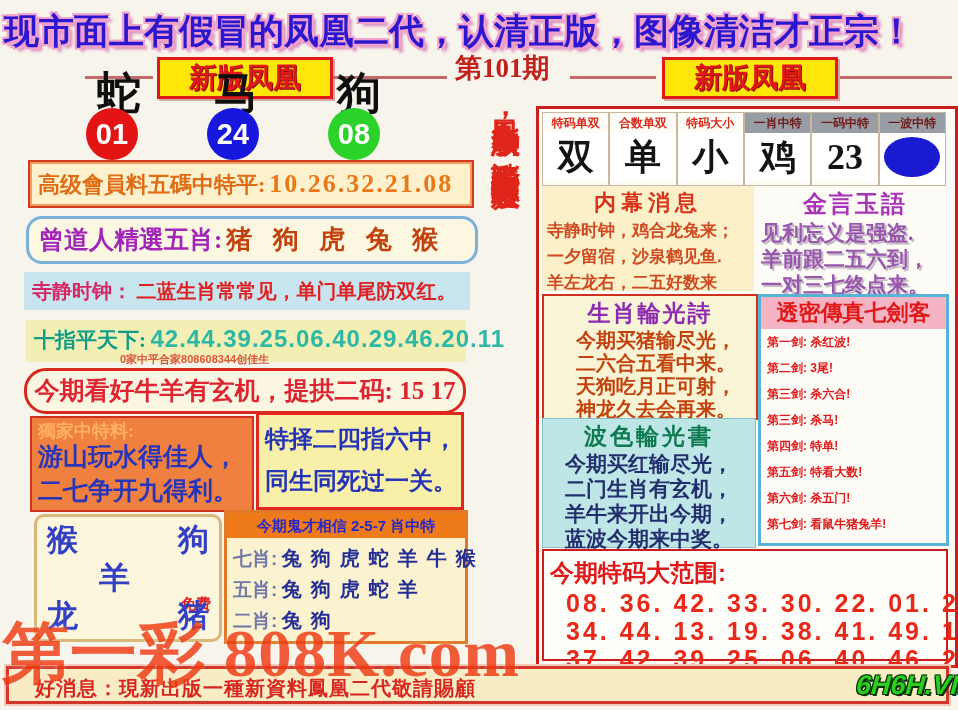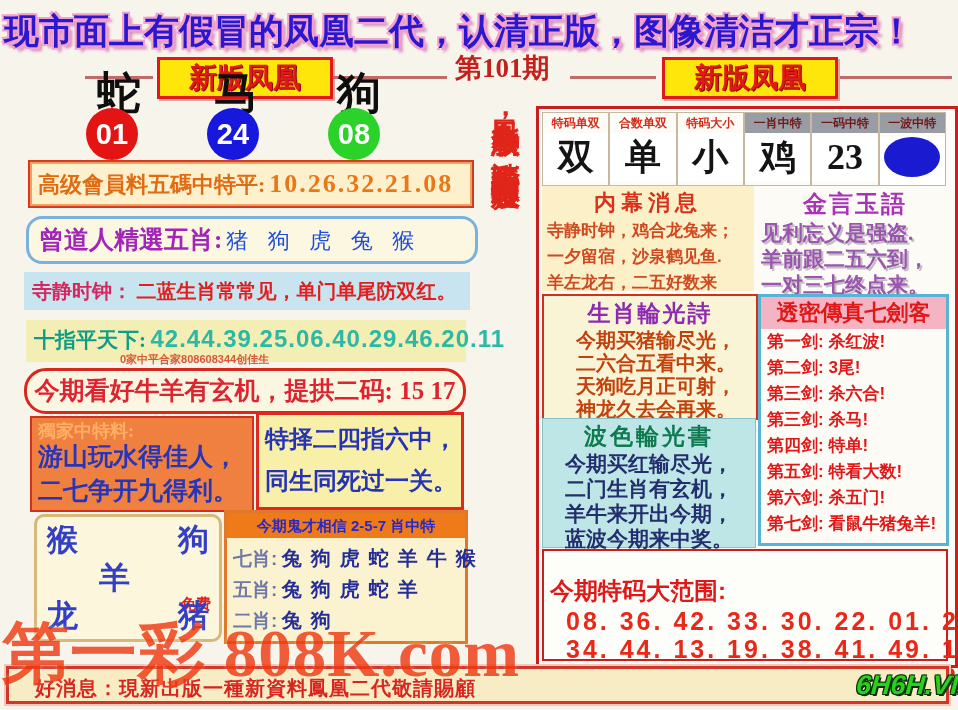--- a/index.html
+++ b/index.html
@@ -23,21 +23,21 @@
   .c-red{background:#e51414;} .c-blue{background:#1717dd;} .c-green{background:#2ad22a;}
 
   .box1{left:28px;top:160px;width:434px;height:44px;background:#fdf0cc;border:2px solid #d43a1e;
     box-shadow:inset 0 0 0 2px #f0a060;line-height:44px;padding-left:8px;white-space:nowrap;}
   .box1 .lbl{color:#df6b12;font-weight:bold;font-size:22px;}
   .box1 .val{color:#e87818;font-weight:bold;font-size:26px;letter-spacing:2px;}
 
   .box2{left:26px;top:216px;width:436px;height:42px;background:#fcf7e0;border:3px solid #7ab2dc;
     border-radius:16px;line-height:42px;padding-left:10px;white-space:nowrap;}
   .box2 .lbl{color:#a224b8;font-weight:bold;font-size:25px;}
-  .box2 .val{color:#1d4ed8;font-weight:normal;font-size:22px;letter-spacing:7px;}
+  .box2 .val{color:#c2410c;font-weight:bold;font-size:26px;letter-spacing:7px;}
 
   .box3{left:24px;top:272px;width:438px;height:38px;background:#c8e4ef;line-height:38px;padding-left:8px;white-space:nowrap;}
   .box3 .lbl{color:#d42660;font-weight:bold;font-size:20px;}
   .box3 .val{color:#e02020;font-weight:bold;font-size:20px;}
 
   .box4{left:26px;top:320px;width:432px;height:42px;background:#f3efb4;line-height:38px;padding-left:8px;white-space:nowrap;}
   .box4 .lbl{color:#0e9c86;font-weight:bold;font-size:21px;}
   .box4 .val{color:#2cb8a4;font-weight:bold;font-size:24px;letter-spacing:1px;}
   .wmline{left:120px;top:352px;font-size:11px;color:#d43c28;opacity:.85;filter:blur(.4px);font-weight:bold;}
 
@@ -85,24 +85,24 @@
   .poem1{position:absolute;left:3px;top:185px;width:212px;height:122px;background:#faf4d6;border:2px solid #d03020;}
   .poem1 .ttl{color:#8d2bb0;font-weight:bold;font-size:23px;letter-spacing:2px;text-align:center;margin-top:2px;}
   .poem1 .ln{color:#c2410c;font-weight:bold;font-size:20px;line-height:23px;text-align:center;white-space:nowrap;padding-left:12px;}
 
   .poem2{position:absolute;left:3px;top:309px;width:212px;height:128px;background:#bfe6e6;border:1px solid #88c0c8;}
   .poem2 .ttl{color:#0e7a50;font-weight:bold;font-size:23px;letter-spacing:3px;text-align:center;margin-top:2px;}
   .poem2 .ln{color:#232e6e;font-weight:bold;font-size:21px;line-height:25px;text-align:center;white-space:nowrap;}
 
   .swords{position:absolute;left:219px;top:185px;width:191px;height:252px;border:3px solid #58b4d4;background:#fdfbf6;box-sizing:border-box;}
   .swords .hdr{height:32px;background:#f4b4c4;color:#e01818;font-weight:bold;font-size:22px;text-align:center;line-height:32px;white-space:nowrap;}
-  .swords .ln{color:#e01818;font-weight:bold;font-size:17px;line-height:26px;padding-left:6px;white-space:nowrap;}
+  .swords .ln{color:#e01818;font-weight:bold;font-size:12px;line-height:26px;padding-left:6px;white-space:nowrap;}
 
   .range{position:absolute;left:3px;top:440px;width:406px;height:112px;border:2px solid #c81e1e;background:#fdfdfa;box-sizing:border-box;}
-  .range .ttl{color:#e01818;font-weight:bold;font-size:24px;padding:12px 0 0 6px;margin-top:12px;}
+  .range .ttl{color:#e01818;font-weight:bold;font-size:24px;padding:6px 0 0 6px;}
   .range .row{color:#ea2818;font-weight:bold;font-size:25px;letter-spacing:3px;line-height:28px;padding-left:22px;white-space:nowrap;}
 
   .bigwm{left:2px;top:608px;width:900px;font-size:67px;font-weight:bold;color:#ef3b12;opacity:.82;
     letter-spacing:1px;white-space:nowrap;z-index:8;text-shadow:0 0 5px rgba(255,255,255,.45);}
   .footer{left:6px;top:666px;width:943px;height:38px;background:#f7ecc4;border:3px solid #d2352a;
     box-shadow:0 0 0 2px #f2c8b8;line-height:38px;padding-left:26px;color:#d8251e;font-weight:bold;
     font-size:20px;letter-spacing:1px;white-space:nowrap;z-index:6;box-sizing:border-box;}
   .site{left:856px;top:670px;font-size:27px;font-weight:bold;font-style:italic;color:#2bd01e;z-index:9;
     transform:skewX(-4deg);text-shadow:2px 2px 0 #063006,-1px -1px 0 #063006,1px -1px 0 #063006,-1px 1px 0 #063006;}
 </style>

